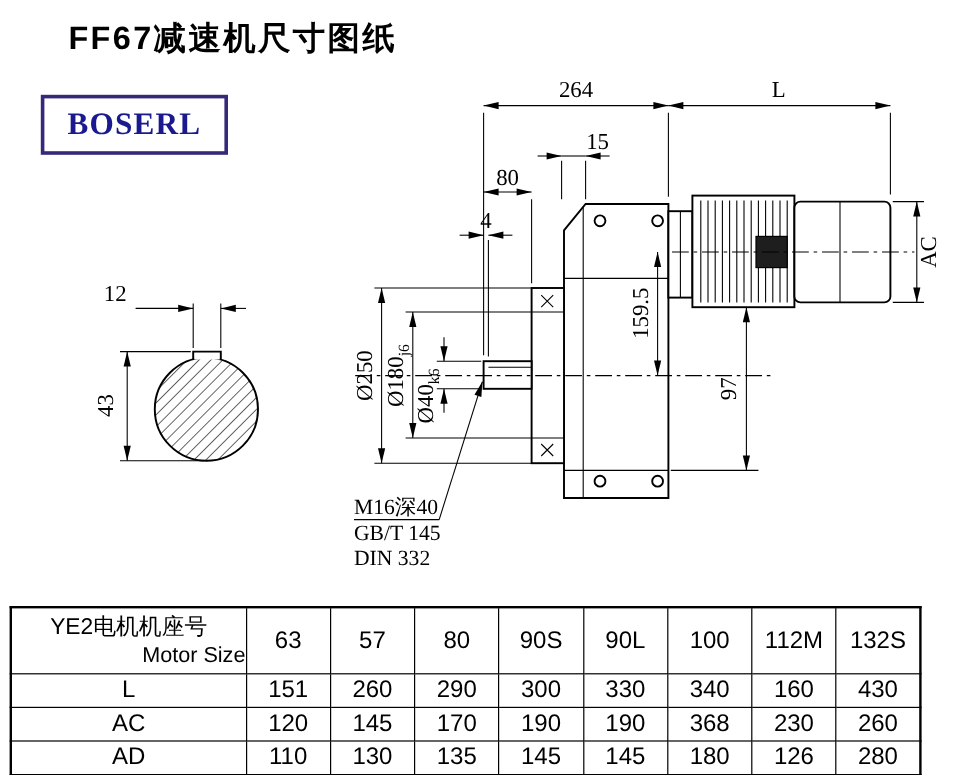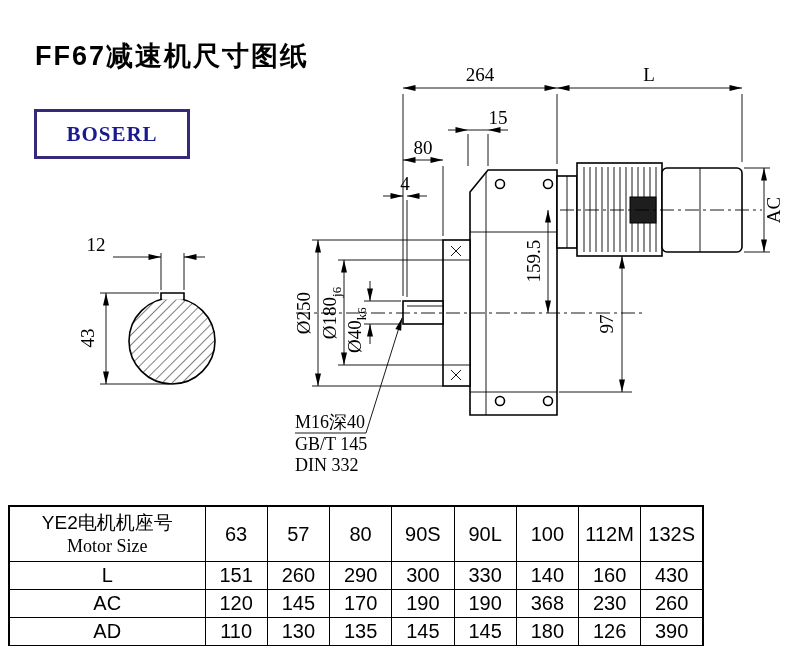--- a/index.html
+++ b/index.html
@@ -1,47 +1,47 @@
 <!DOCTYPE html>
 <html><head>
 <meta charset="utf-8">
 <style>
   html,body { margin:0; padding:0; }
   body {
     width:800px; height:646px; position:relative; overflow:hidden;
     background:#ffffff; font-family:"Liberation Sans", sans-serif; color:#000;
   }
   .page-title {
-    position:absolute; left:35px; top:14px;
-    font-size:27px; font-weight:bold; letter-spacing:2px; white-space:nowrap;margin-top:24px;
+    position:absolute; left:57px; top:14px;
+    font-size:27px; font-weight:bold; letter-spacing:2px; white-space:nowrap;
   }
   .brand-box {
-    position:absolute; left:34px; top:109px; width:150px; height:44px;
+    position:absolute; left:34px; top:79px; width:150px; height:44px;
     border:3px solid #352a7a; display:flex; align-items:center; justify-content:center;
-    font-family:"Liberation Serif", serif; font-weight:bold; font-size:21px;
+    font-family:"Liberation Serif", serif; font-weight:bold; font-size:26px;
     color:#1a1a8e; letter-spacing:1px; background:#fff;
   }
   svg.drawing { position:absolute; left:0; top:0; }
   .ol  { fill:#ffffff; stroke:#000; stroke-width:1.6; }
   .oln { fill:none;    stroke:#000; stroke-width:1.6; }
   .tn  { fill:none; stroke:#000; stroke-width:0.9; }
   .cl  { fill:none; stroke:#000; stroke-width:0.9; stroke-dasharray:14 4 3 4; }
   .dims line, .dims path { stroke:#000; stroke-width:0.9; fill:none; }
   text.dim, text.note { font-family:"Liberation Serif", serif; font-size:19px; fill:#000; }
   text.note { font-size:18px; }
   table.size-table {
-    position:absolute; left:8px; top:505px; width:696px;
+    position:absolute; left:8px; top:505px; width:760px;
     border-collapse:collapse; table-layout:fixed; text-align:center;
     border:2px solid #000;
   }
   table.size-table td { border:1px solid #000; padding:0; font-size:20px; }
   tr.hdr td { height:54px; }
   tr.data td { height:27px; }
   .hdr-cn { font-size:19px; line-height:24px; }
-  .hdr-en { font-family:Liberation Serif, serif; font-size:18px; line-height:22px; }
+  .hdr-en { font-family:Liberation Sans, sans-serif; font-size:18px; line-height:22px;text-align:right; }
 </style>
 </head>
 <body>
 
 <svg class="drawing" width="800" height="502" viewBox="0 0 800 502">
   <defs>
     <marker id="arr" markerUnits="userSpaceOnUse" markerWidth="14" markerHeight="8" refX="13" refY="4" orient="auto-start-reverse">
       <path d="M0.5,1 L13,4 L0.5,7 Z" fill="#000"></path>
     </marker>
     <pattern id="hatch" patternUnits="userSpaceOnUse" width="7" height="7" patternTransform="rotate(45)">
@@ -184,21 +184,21 @@
     <td>112M</td>
     <td>132S</td>
   </tr>
   <tr class="data">
     <td>L</td>
     <td>151</td>
     <td>260</td>
     <td>290</td>
     <td>300</td>
     <td>330</td>
-    <td>140</td>
+    <td>340</td>
     <td>160</td>
     <td>430</td>
   </tr>
   <tr class="data">
     <td>AC</td>
     <td>120</td>
     <td>145</td>
     <td>170</td>
     <td>190</td>
     <td>190</td>
@@ -208,16 +208,16 @@
   </tr>
   <tr class="data">
     <td>AD</td>
     <td>110</td>
     <td>130</td>
     <td>135</td>
     <td>145</td>
     <td>145</td>
     <td>180</td>
     <td>126</td>
-    <td>390</td>
+    <td>280</td>
   </tr>
 </tbody>
   </table>
 
 </body></html>

